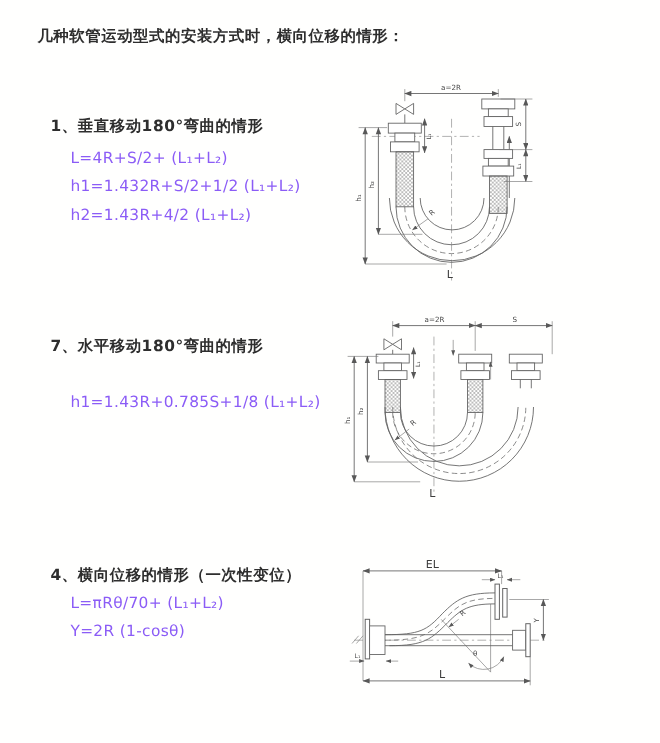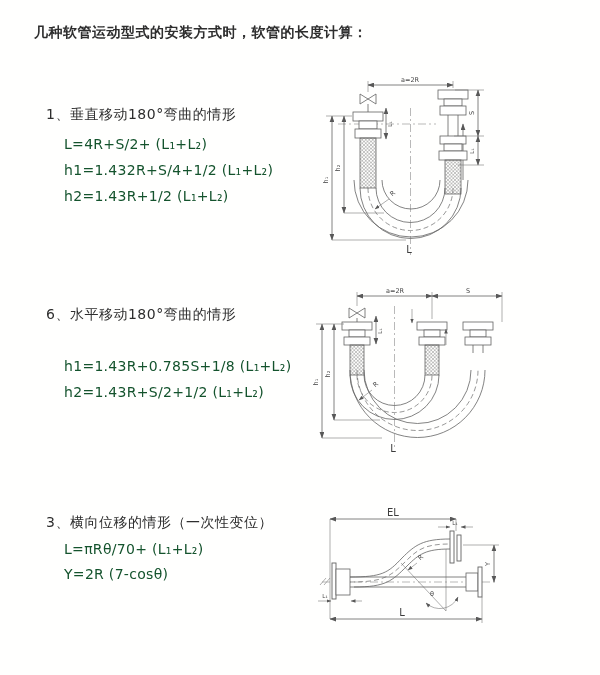--- a/index.html
+++ b/index.html
@@ -1,51 +1,50 @@
 <!DOCTYPE html>
 <html><head>
 <meta charset="utf-8">
 <style>
   html,body{margin:0;padding:0;background:#ffffff;}
   .page{position:relative;width:600px;height:675px;background:#fffffe;overflow:hidden;
         font-family:"DejaVu Sans", sans-serif;color:#2e2e2e;}
   .title{position:absolute;left:34px;top:24px;font-size:14px;font-weight:bold;letter-spacing:.5px;}
-  .heading{position:absolute;font-size:14px;font-weight:normal;letter-spacing:.5px;}
-  .formula{position:absolute;font-size:14px;font-weight:500;color:#14532d;letter-spacing:.3px;}
+  .heading{position:absolute;font-size:14px;font-weight:bold;letter-spacing:.5px;}
+  .formula{position:absolute;font-size:14px;font-weight:500;color:#8b5cf6;letter-spacing:.3px;}
   .diagram{position:absolute;}
   
   .ln{stroke:#636363;stroke-width:.8;fill:none;}
   .thin{stroke:#7a7a7a;stroke-width:.6;fill:none;}
   .cl{stroke:#8a8a8a;stroke-width:.6;fill:none;stroke-dasharray:8 3 2 3;}
   .dash{stroke:#6a6a6a;stroke-width:.7;fill:none;stroke-dasharray:5 3;}
   .bx{fill:#ffffff;stroke:#636363;stroke-width:.8;}
   .vl{fill:#ffffff;stroke:#636363;stroke-width:.9;}
   .dt{fill:#474747;font-size:6.5px;font-family:"DejaVu Sans",sans-serif;}
   .dtb{fill:#3c3c3c;font-size:10px;font-family:"DejaVu Sans",sans-serif;}
   .dts{fill:#474747;font-size:5.5px;font-family:"DejaVu Sans",sans-serif;}
 </style>
 </head>
 <body>
 
 <div class="page">
 
-  <div class="title">几种软管运动型式的安装方式时，软管的长度计算：</div>
+  <div class="title">几种软管运动型式的安装方式时，横向位移的情形：</div>
 
   <div class="heading" style="left:46px;top:106px">1、垂直移动180°弯曲的情形</div>
   <div class="formula" style="left:64px;top:136px">L=4R+S/2+ (L₁+L₂)</div>
-  <div class="formula" style="left:64px;top:162px">h1=1.432R+S/4+1/2 (L₁+L₂)</div>
-  <div class="formula" style="left:64px;top:188px">h2=1.43R+1/2 (L₁+L₂)</div>
-
-  <div class="heading" style="left:46px;top:306px">6、水平移动180°弯曲的情形</div>
+  <div class="formula" style="left:64px;top:162px">h1=1.432R+S/2+1/2 (L₁+L₂)</div>
+  <div class="formula" style="left:64px;top:188px">h2=1.43R+4/2 (L₁+L₂)</div>
+
+  <div class="heading" style="left:46px;top:306px">7、水平移动180°弯曲的情形</div>
   <div class="formula" style="left:64px;top:358px">h1=1.43R+0.785S+1/8 (L₁+L₂)</div>
-  <div class="formula" style="left:64px;top:384px">h2=1.43R+S/2+1/2 (L₁+L₂)</div>
-
-  <div class="heading" style="left:46px;top:514px">3、横向位移的情形（一次性变位）</div>
+
+  <div class="heading" style="left:46px;top:514px">4、横向位移的情形（一次性变位）</div>
   <div class="formula" style="left:64px;top:541px">L=πRθ/70+ (L₁+L₂)</div>
-  <div class="formula" style="left:64px;top:566px">Y=2R (7-cosθ)</div>
+  <div class="formula" style="left:64px;top:566px">Y=2R (1-cosθ)</div>
 
   <svg class="diagram" style="left:308px;top:68px" width="200" height="195" viewBox="0 0 200 195">
     <defs>
       <pattern id="br1" width="3.5" height="3.5" patternUnits="userSpaceOnUse">
         <path d="M0 3.5L3.5 0 M0 0L3.5 3.5" stroke="#8a8a8a" stroke-width="0.5" fill="none"></path>
       </pattern>
       <marker id="aE1" orient="auto" markerWidth="9" markerHeight="7" refX="7.5" refY="3">
           <path d="M0 0L8 3L0 6z" fill="#585858"></path>
         </marker>
       <marker id="aS1" orient="auto" markerWidth="9" markerHeight="7" refX="0.5" refY="3">

